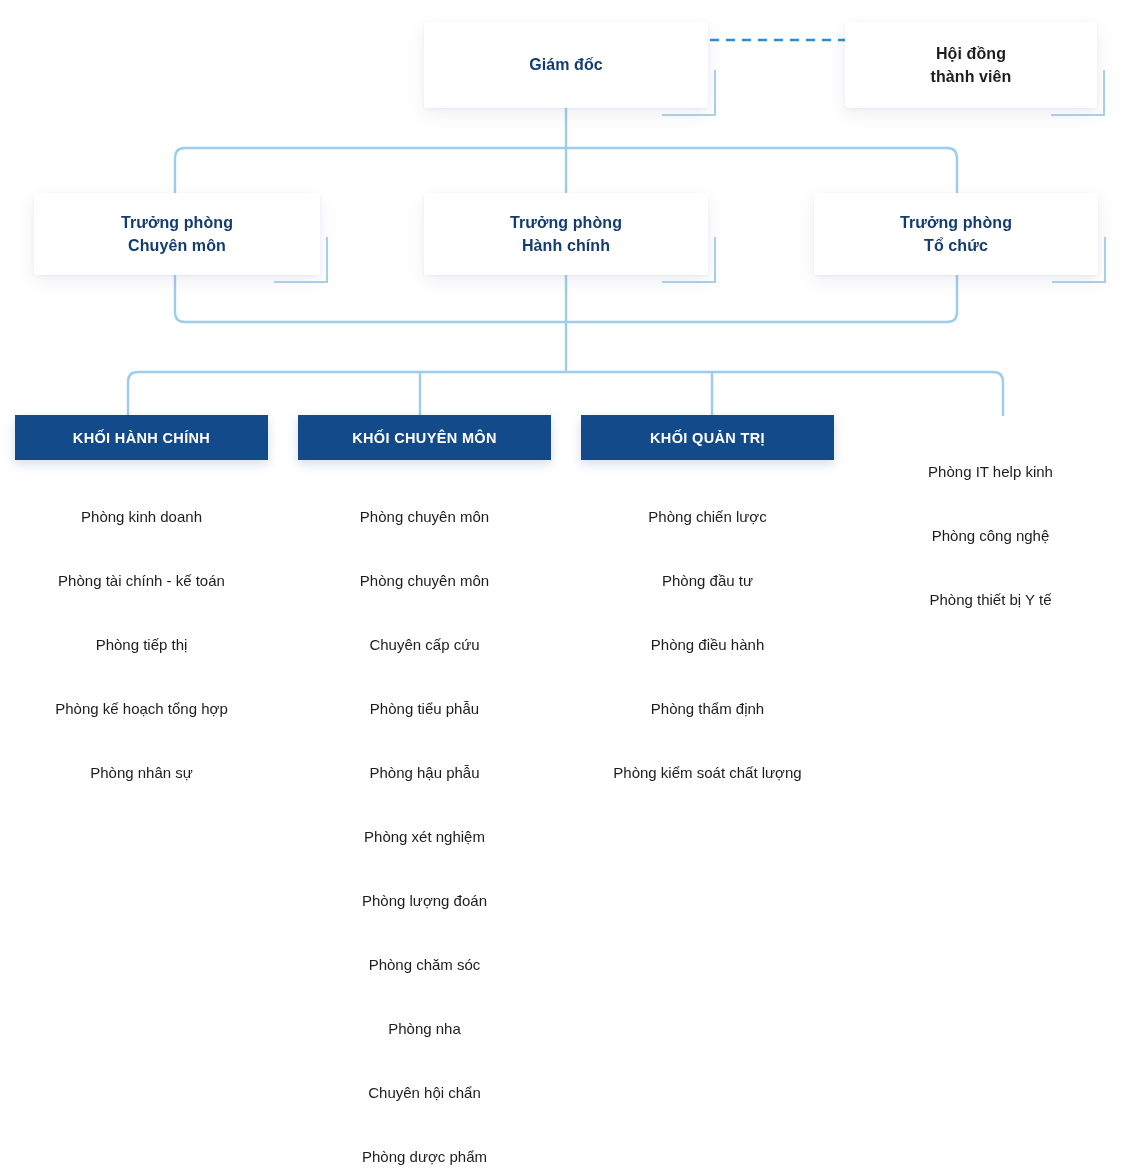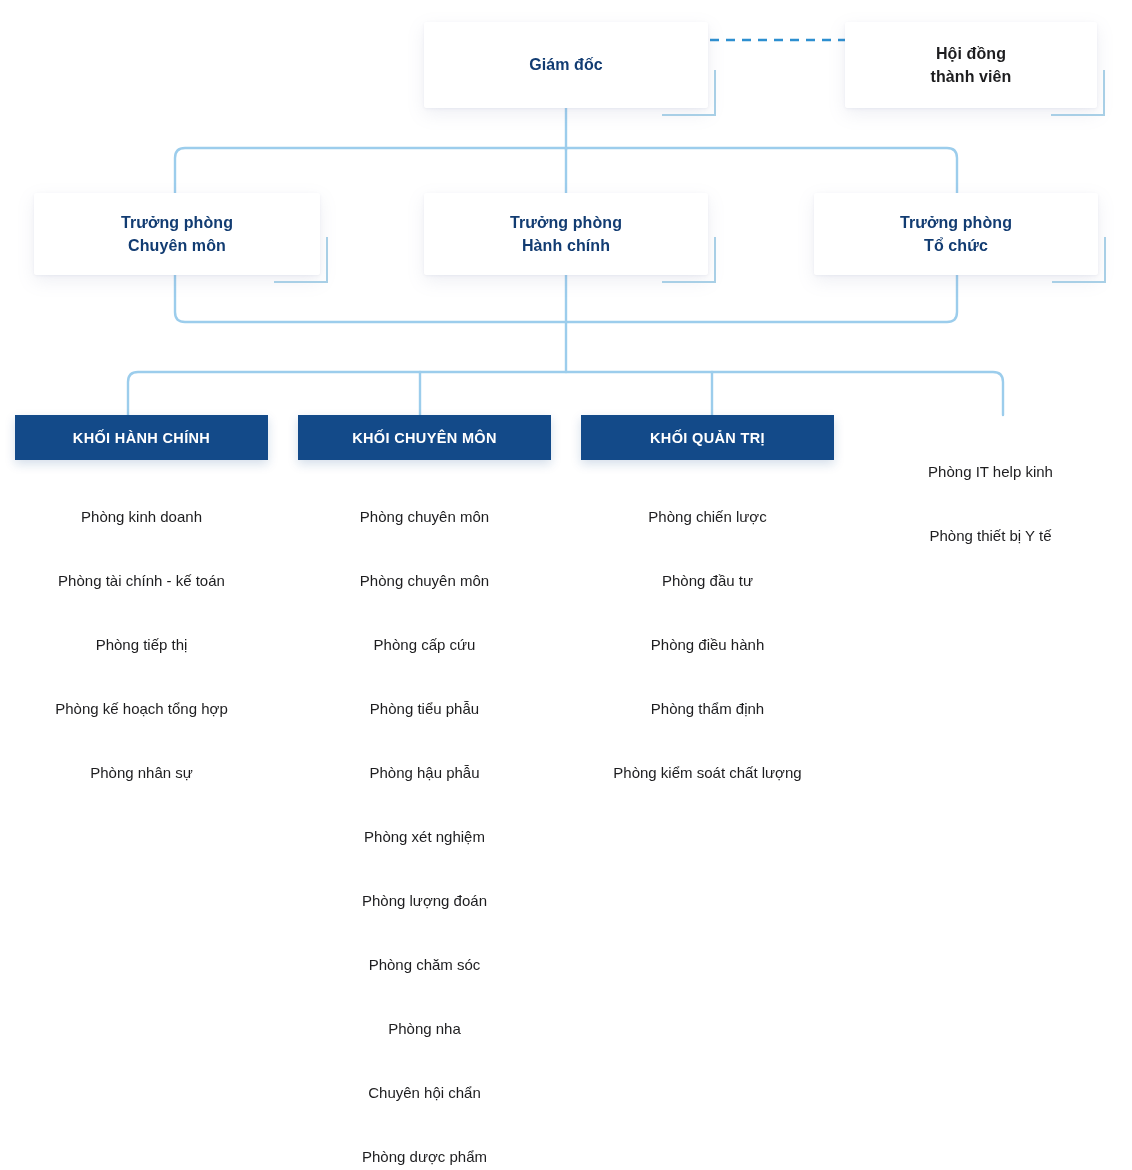--- a/index.html
+++ b/index.html
@@ -197,21 +197,21 @@
           <li class="dept-item">Phòng tiếp thị</li>
           <li class="dept-item">Phòng kế hoạch tổng hợp</li>
           <li class="dept-item">Phòng nhân sự</li>
         </ul>
       </div>
       <div class="dept-column">
         <div class="dept-header">KHỐI CHUYÊN MÔN</div>
         <ul class="dept-list">
           <li class="dept-item">Phòng chuyên môn</li>
           <li class="dept-item">Phòng chuyên môn</li>
-          <li class="dept-item">Phòng cấp cứu</li>
+          <li class="dept-item">Chuyên cấp cứu</li>
           <li class="dept-item">Phòng tiểu phẫu</li>
           <li class="dept-item">Phòng hậu phẫu</li>
           <li class="dept-item">Phòng xét nghiệm</li>
           <li class="dept-item">Phòng lượng đoán</li>
           <li class="dept-item">Phòng chăm sóc</li>
           <li class="dept-item">Phòng nha</li>
           <li class="dept-item">Chuyên hội chẩn</li>
           <li class="dept-item">Phòng dược phẩm</li>
         </ul>
       </div>
@@ -221,18 +221,19 @@
           <li class="dept-item">Phòng chiến lược</li>
           <li class="dept-item">Phòng đầu tư</li>
           <li class="dept-item">Phòng điều hành</li>
           <li class="dept-item">Phòng thẩm định</li>
           <li class="dept-item">Phòng kiểm soát chất lượng</li>
         </ul>
       </div>
       <div class="dept-column">
         <ul class="dept-list">
           <li class="dept-item">Phòng IT help kinh</li>
+          <li class="dept-item">Phòng công nghệ</li>
           <li class="dept-item">Phòng thiết bị Y tế</li>
         </ul>
       </div>
     </div>
 
 </div>
 
 </body></html>

